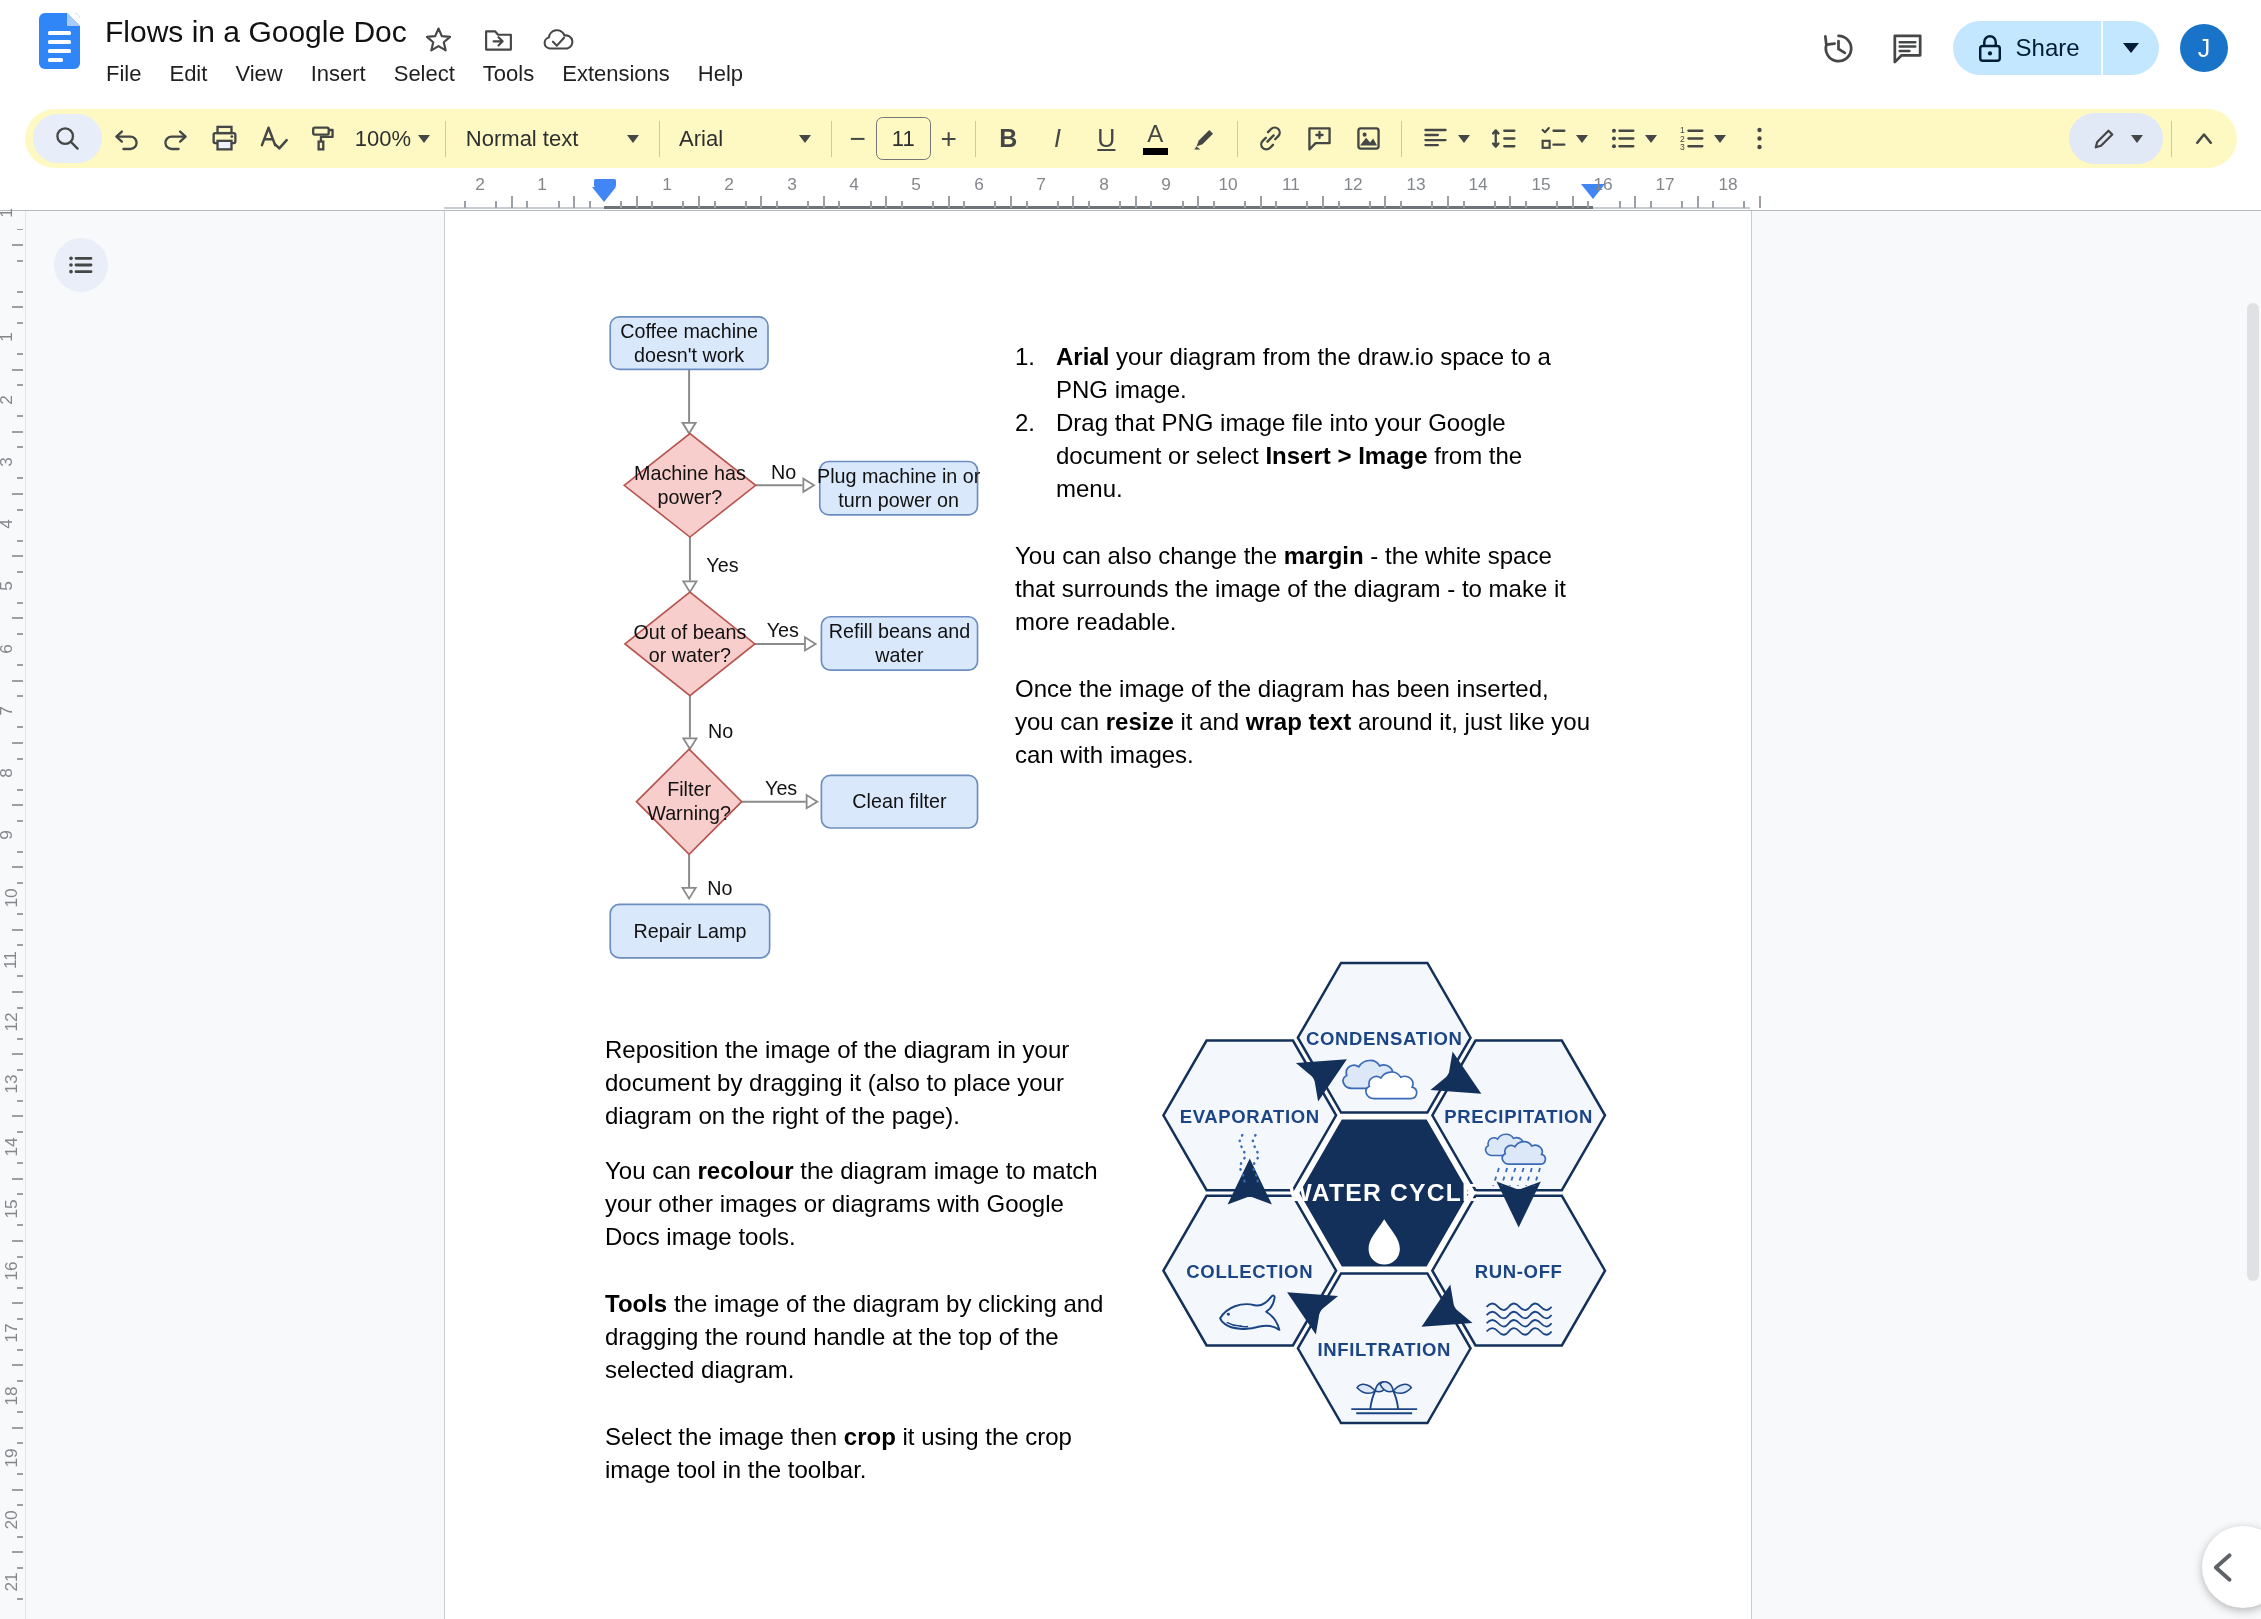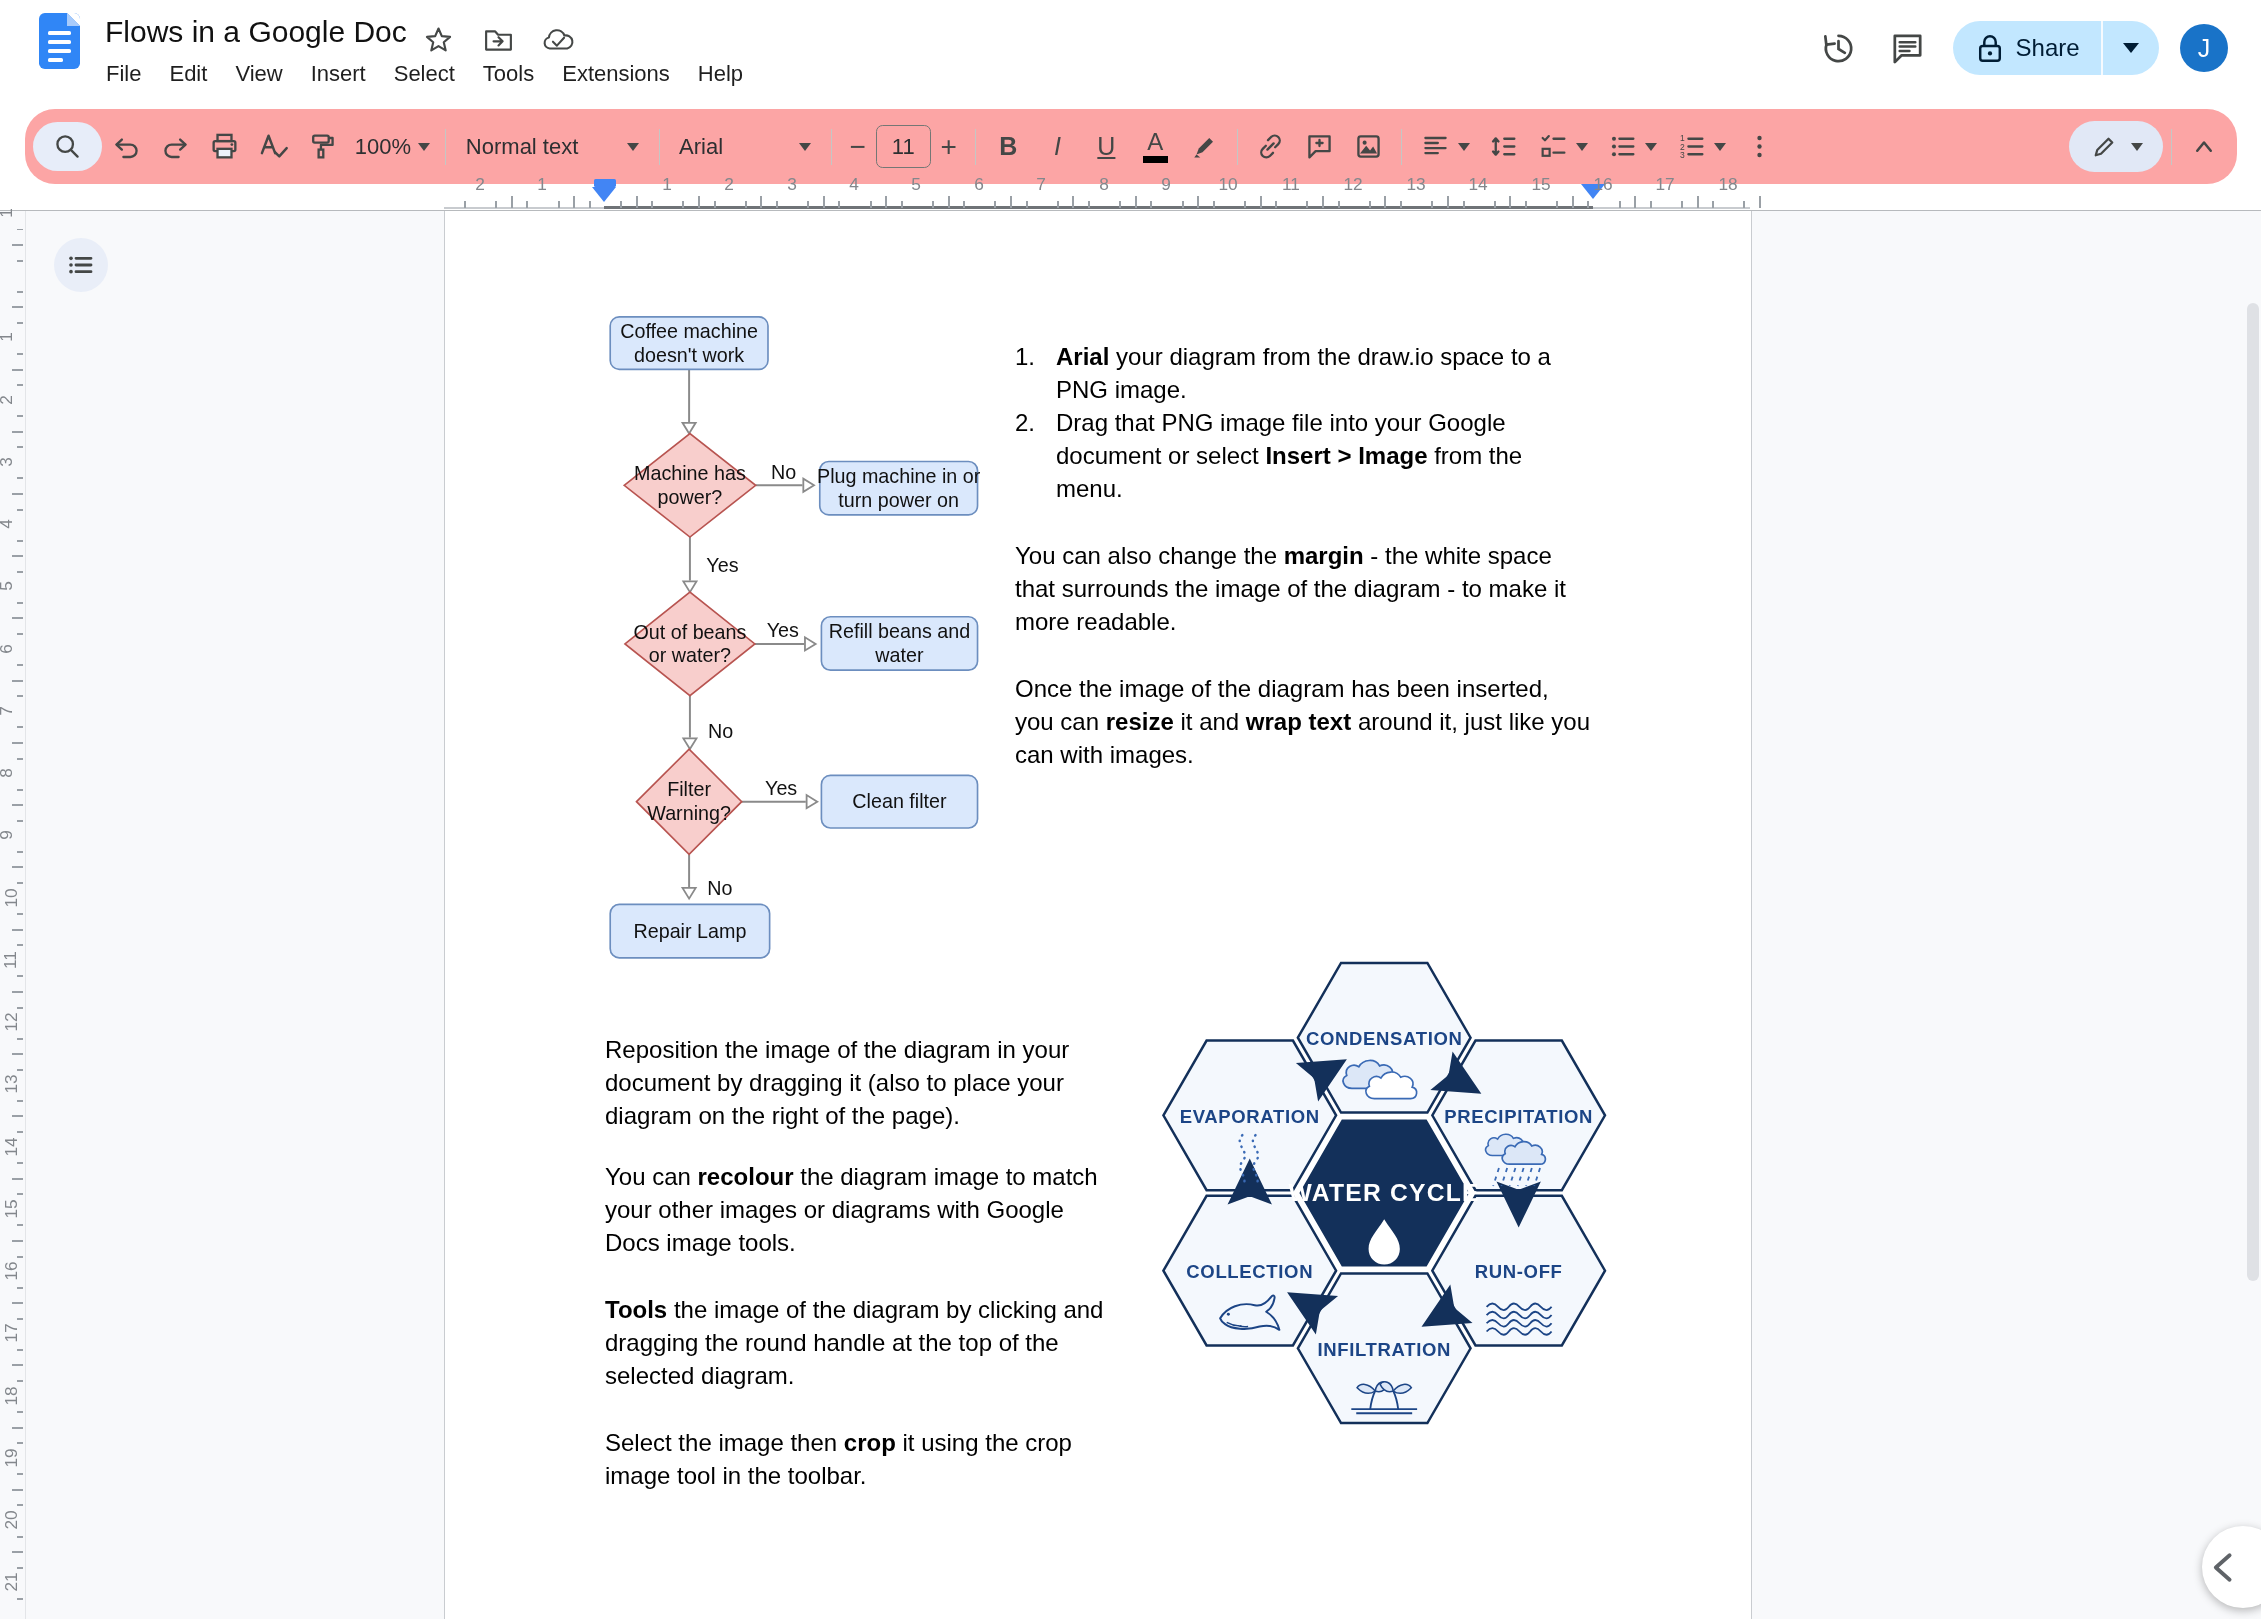--- a/index.html
+++ b/index.html
@@ -19,21 +19,21 @@
   .iconbtn{width:48px;height:48px;display:flex;align-items:center;justify-content:center;border-radius:50%;}
   .share-btn{height:54px;background:#c2e7ff;border-radius:27px;display:flex;align-items:center;color:#001d35;}
   .share-main{display:flex;align-items:center;gap:11.5px;padding:0 21.4px 0 23px;}
   .share-label{font-size:24px;font-weight:500;}
   .share-split{width:1.6px;height:54px;background:#f6fafe;}
   .share-caret{padding:0 20px;display:flex;align-items:center;}
   .caret{width:0;height:0;border-left:8.2px solid transparent;border-right:8.2px solid transparent;border-top:10px solid #444746;}
   .avatar{width:48px;height:48px;border-radius:50%;background:#1973c8;color:#fff;font-size:25px;font-weight:500;
           display:flex;align-items:center;justify-content:center;}
   
-  .toolbar{position:absolute;left:25px;top:109px;width:2212px;height:75px;background:#fca5a5;border-radius:30px;
+  .toolbar{position:absolute;left:25px;top:109px;width:2212px;height:59px;background:#fef9c3;border-radius:30px;
            display:flex;align-items:center;padding:0 8.2px;box-sizing:border-box;justify-content:flex-end;}
   .tbtn{height:49px;min-width:49px;display:flex;align-items:center;justify-content:center;border-radius:8.2px;gap:6.6px;}
   .tbtn.search-chip{background:#e7edf9;border-radius:25px;width:69px;}
   .tdivider{width:0.8px;height:36px;background:#c4c7c5;margin:0 8.2px;}
   .tlabel{font-size:22px;color:#2d2f31;}
   .glyph{font-size:25px;color:#444746;}
   .fontsize-box{width:53px;height:41px;border:1.6px solid #747775;border-radius:6.6px;display:flex;align-items:center;justify-content:center;font-size:22px;color:#2d2f31;}
   .scaret{width:0;height:0;border-left:6.6px solid transparent;border-right:6.6px solid transparent;border-top:8.2px solid #444746;}
   .mode-pill{margin-left:auto;height:51px;background:#e1e8f6;border-radius:25.5px;display:flex;align-items:center;gap:11.5px;padding:0 20px;}
   .b-label{font-weight:700;font-size:25px;color:#444746;}
@@ -559,21 +559,21 @@
       </div>
       <div class="blk list-row" style="margin-top: 0px;">
         <div class="list-num">2.</div>
         <div class="list-body"><span>Drag that PNG image file into your Google document or select </span><b>Insert &gt; Image</b><span> from the menu.</span></div>
       </div>
       <div class="blk" style="margin-top: 34px;"><span>You can also change the </span><b>margin</b><span> - the white space that surrounds the image of the diagram - to make it more readable.</span></div>
       <div class="blk" style="margin-top: 34px;"><span>Once the image of the diagram has been inserted, you can </span><b>resize</b><span> it and </span><b>wrap text</b><span> around it, just like you can with images.</span></div>
     </div>
   <div class="doc-text left-col" id="leftCol">
       <div class="blk" style="margin-top: 0px;"><span>Reposition the image of the diagram in your document by dragging it (also to place your diagram on the right of the page).</span></div>
-      <div class="blk" style="margin-top: 28px;"><span>You can </span><b>recolour</b><span> the diagram image to match your other images or diagrams with Google Docs image tools.</span></div>
+      <div class="blk" style="margin-top: 22px;"><span>You can </span><b>recolour</b><span> the diagram image to match your other images or diagrams with Google Docs image tools.</span></div>
       <div class="blk" style="margin-top: 34px;"><b>Tools</b><span> the image of the diagram by clicking and dragging the round handle at the top of the selected diagram.</span></div>
       <div class="blk" style="margin-top: 34px;"><span>Select the image then </span><b>crop</b><span> it using the crop image tool in the toolbar.</span></div>
     </div>
   <svg class="hex-svg" id="hexSvg" viewBox="1390 1146 592 608">
       <polygon points="1577,1261.2 1629.5,1170.27 1734.5,1170.27 1787,1261.2 1734.5,1352.13 1629.5,1352.13" fill="#f4f8fd" stroke="#13305a" stroke-width="3"></polygon>
       <polygon points="1413.5,1355.6 1466,1264.6699999999998 1571,1264.6699999999998 1623.5,1355.6 1571,1446.53 1466,1446.53" fill="#f4f8fd" stroke="#13305a" stroke-width="3"></polygon>
       <polygon points="1740.5,1355.6 1793,1264.6699999999998 1898,1264.6699999999998 1950.5,1355.6 1898,1446.53 1793,1446.53" fill="#f4f8fd" stroke="#13305a" stroke-width="3"></polygon>
       <polygon points="1413.5,1544.4 1466,1453.47 1571,1453.47 1623.5,1544.4 1571,1635.3300000000002 1466,1635.3300000000002" fill="#f4f8fd" stroke="#13305a" stroke-width="3"></polygon>
       <polygon points="1740.5,1544.4 1793,1453.47 1898,1453.47 1950.5,1544.4 1898,1635.3300000000002 1793,1635.3300000000002" fill="#f4f8fd" stroke="#13305a" stroke-width="3"></polygon>
       <polygon points="1577,1638.8 1629.5,1547.87 1734.5,1547.87 1787,1638.8 1734.5,1729.73 1629.5,1729.73" fill="#f4f8fd" stroke="#13305a" stroke-width="3"></polygon>

